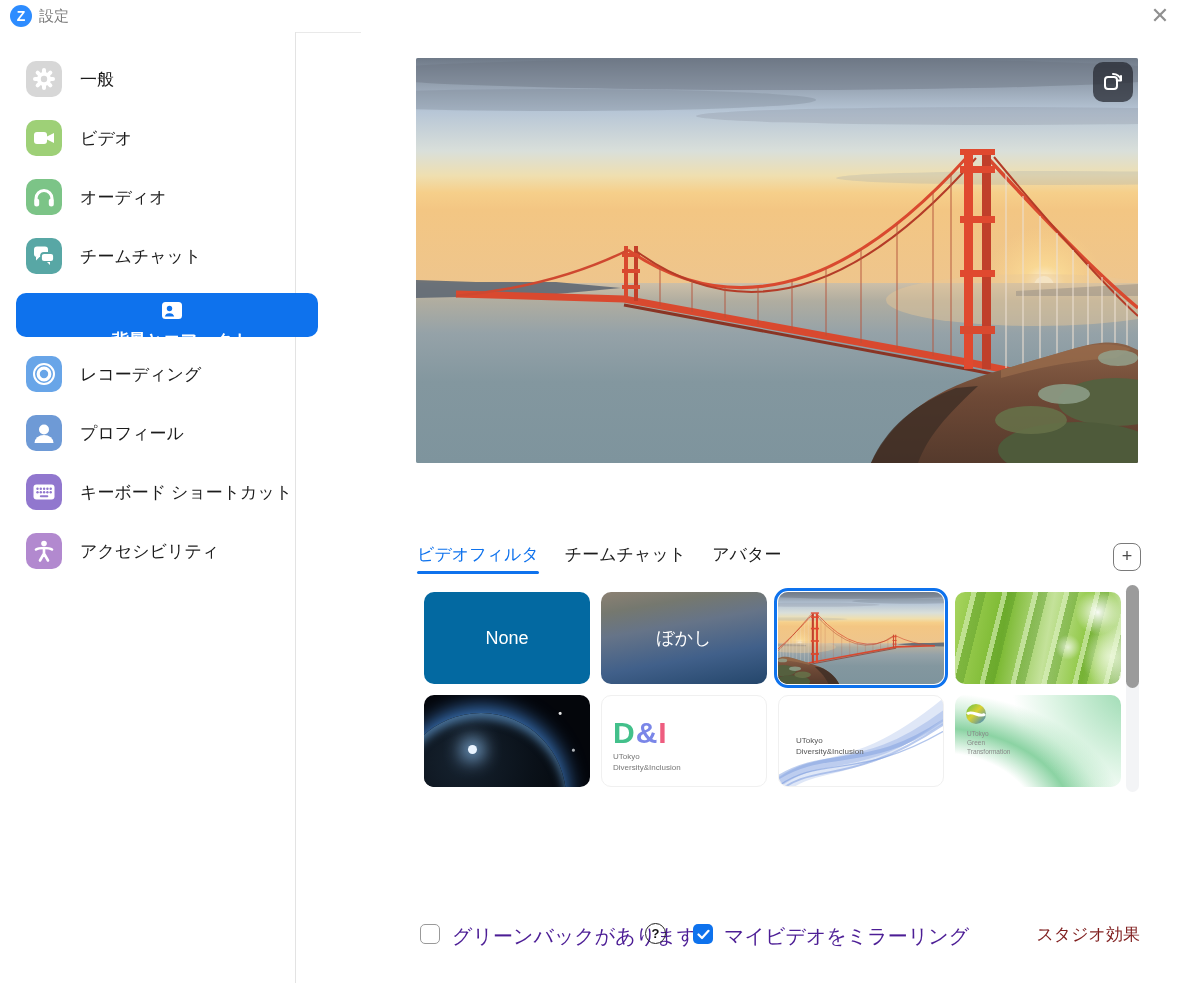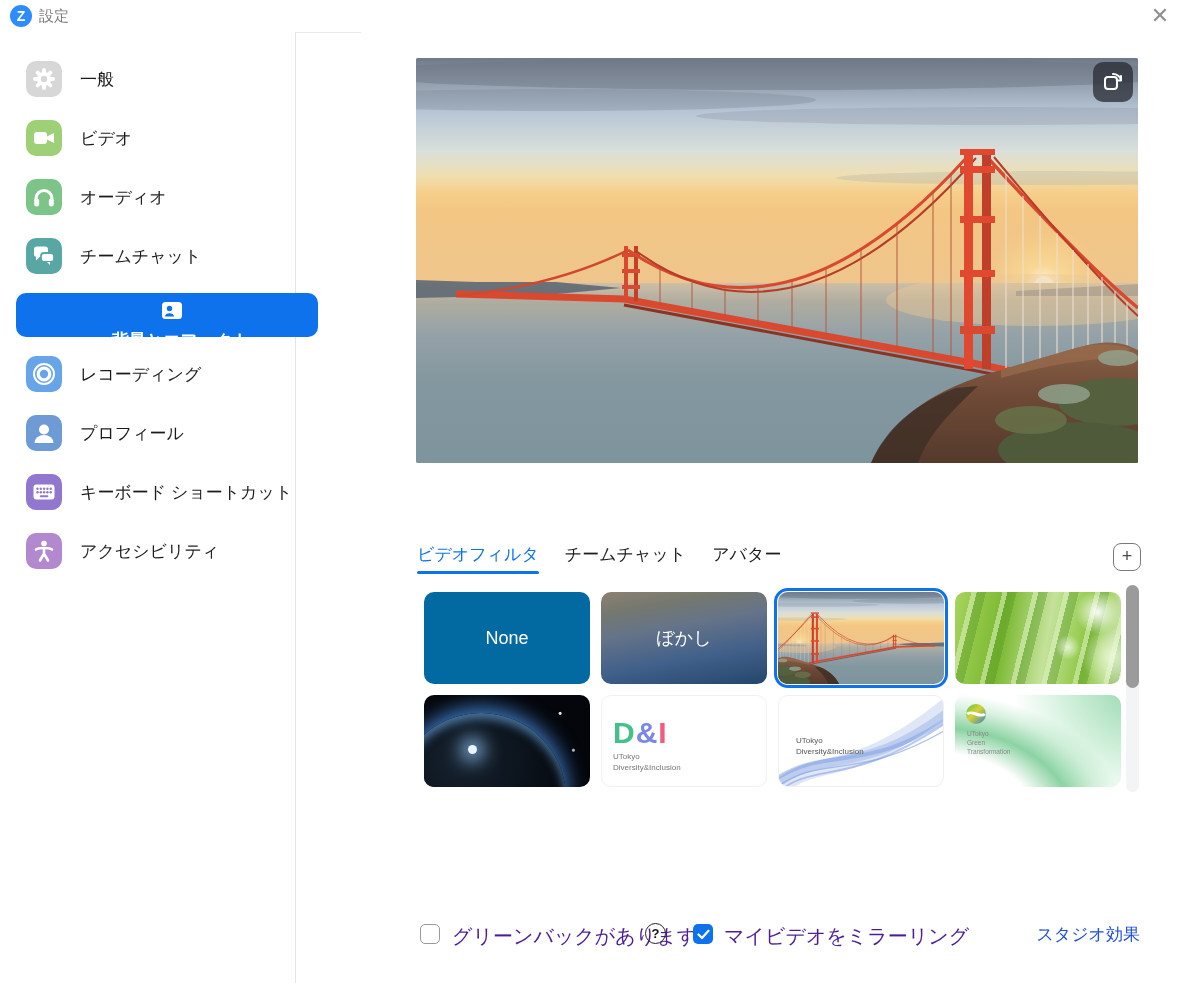--- a/index.html
+++ b/index.html
@@ -139,21 +139,21 @@
   }
   .cbox.unchecked{border:1.5px solid #9a9a9a;background:#fff;}
   .cbox.checked{background:#0E72ED;display:flex;align-items:center;justify-content:center;}
   .flabel{position:absolute;top:1px;font-size:20px;color:#4c1d95;white-space:nowrap;}
   .help-circle{
     position:absolute;left:284px;top:1px;width:21px;height:21px;border-radius:50%;
     border:1.7px solid #222;box-sizing:border-box;
     display:flex;align-items:center;justify-content:center;
     font-size:13px;font-weight:bold;color:#111;
   }
-  .studio-link{position:absolute;right:54px;top:1px;font-size:17px;color:#1d4ed8;white-space:nowrap;}
+  .studio-link{position:absolute;right:54px;top:1px;font-size:17px;color:#7f1d1d;white-space:nowrap;}
 </style>
 </head>
 <body>
 
 <svg width="0" height="0" style="position:absolute">
   <defs>
     <linearGradient id="skyG" x1="0" y1="0" x2="0" y2="1">
       <stop offset="0%" stop-color="#6f7a88"></stop>
         <stop offset="8%" stop-color="#8b97a6"></stop>
       <stop offset="22%" stop-color="#b7c6d6"></stop>

